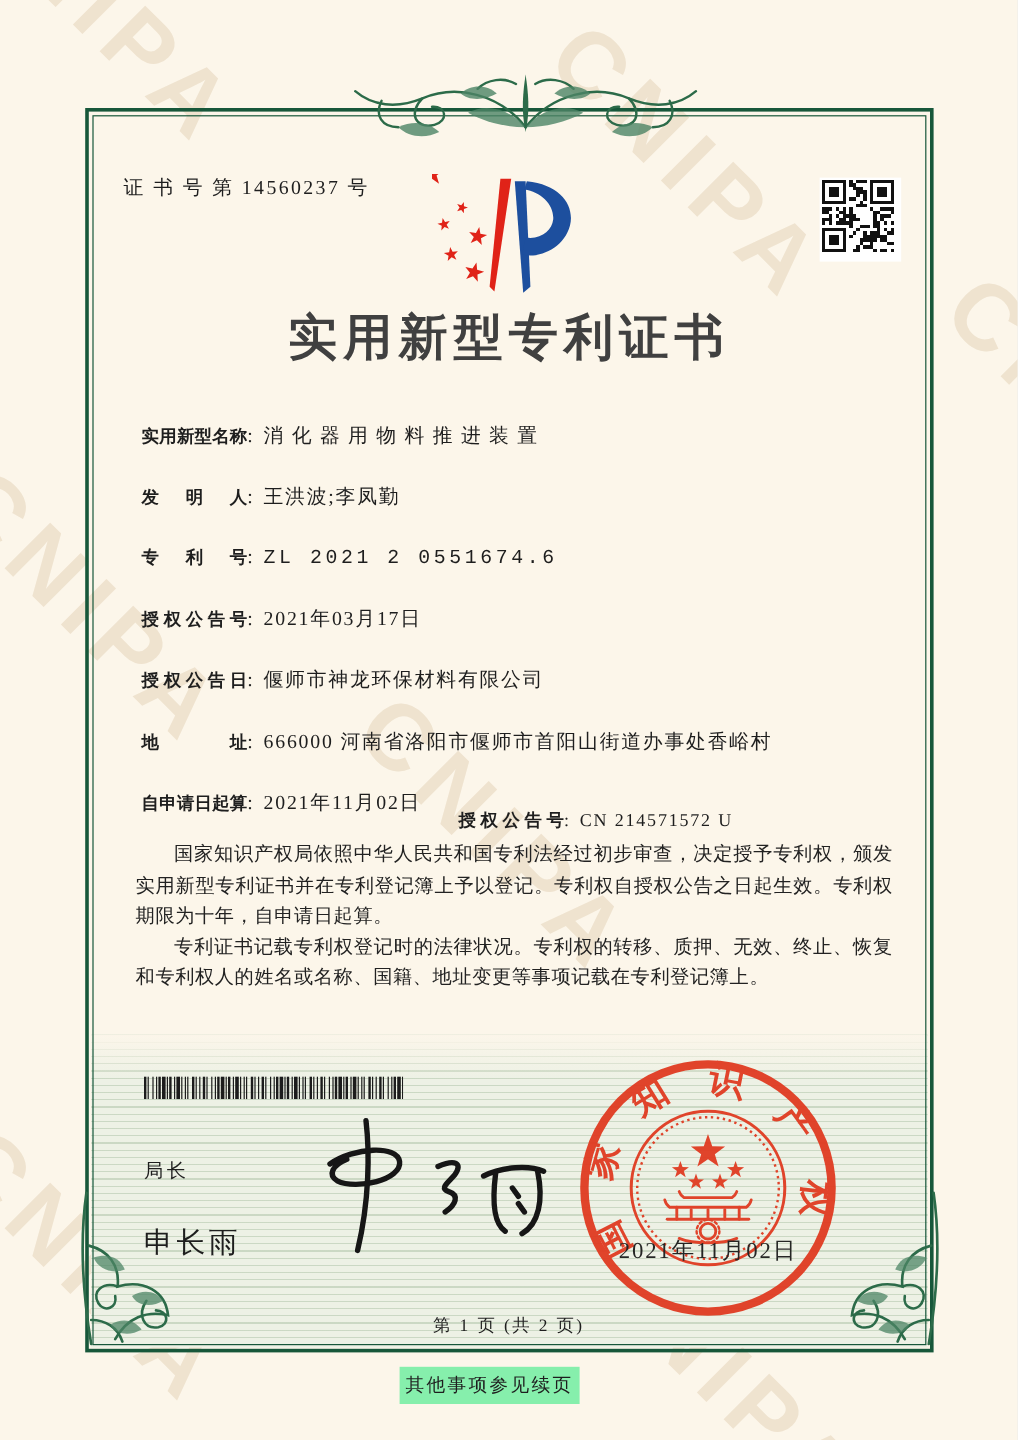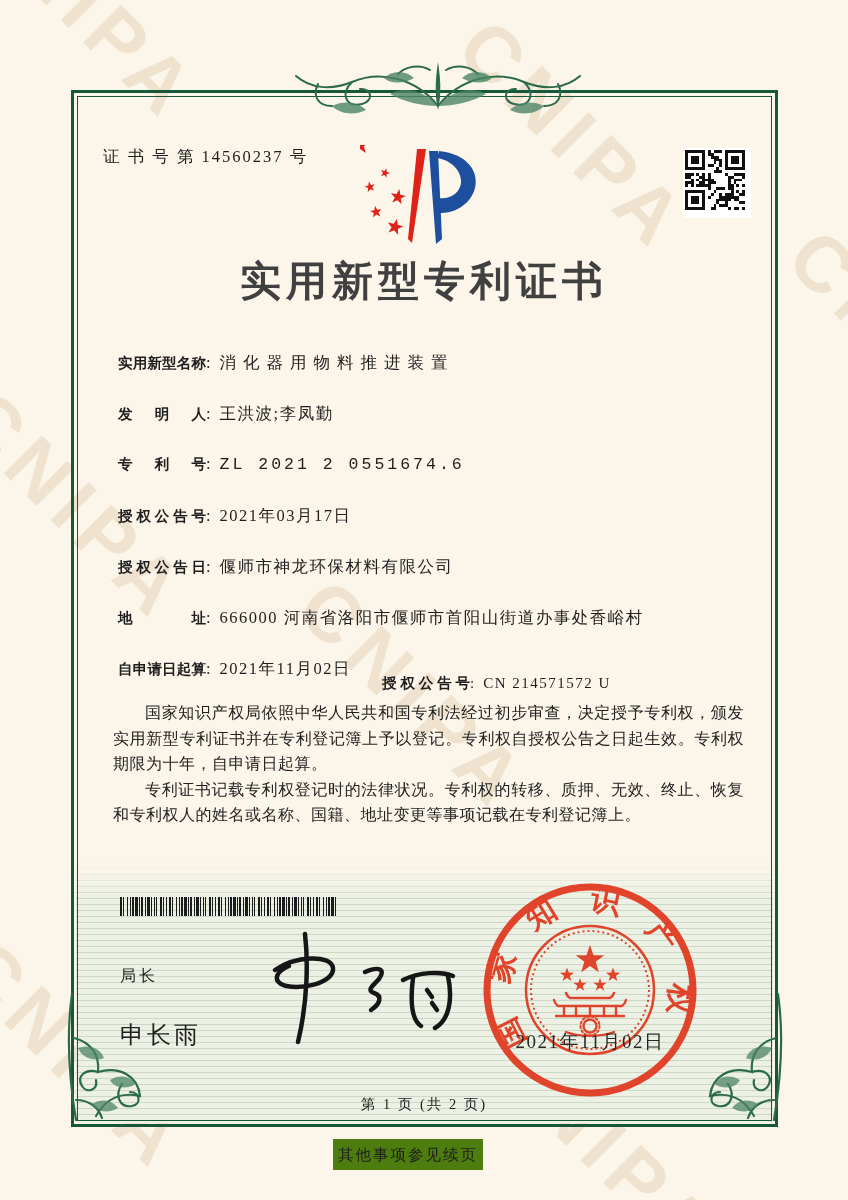--- a/index.html
+++ b/index.html
@@ -54,21 +54,21 @@
   .barcode{position:absolute;left:120px;top:897px;}
 
   .sig-title{position:absolute;left:120px;top:966px;font-size:16px;letter-spacing:3px;}
   .sig-name{position:absolute;left:120px;top:1019px;font-size:24px;letter-spacing:3px;}
   .sig-script{position:absolute;left:235px;top:928px;}
 
   .seal{position:absolute;left:475px;top:875px;mix-blend-mode:multiply;opacity:0.95;}
 
   .page-no{position:absolute;left:0;top:1095px;width:848px;text-align:center;
       font-size:14.5px;letter-spacing:2px;}
-  .cont-note{position:absolute;left:333px;top:1139px;width:150px;height:31px;background:#4d7c0f;
+  .cont-note{position:absolute;left:333px;top:1139px;width:150px;height:31px;background:#86efac;
       text-align:center;line-height:31px;font-size:15.5px;letter-spacing:2px;z-index:6;}
 </style>
 </head>
 <body>
 
 <div class="page">
 
   <div class="wm" style="left:-60px;top:-40px;">CNIPA</div>
   <div class="wm" style="left:430px;top:90px;">CNIPA</div>
   <div class="wm" style="left:760px;top:300px;">CNIPA</div>

